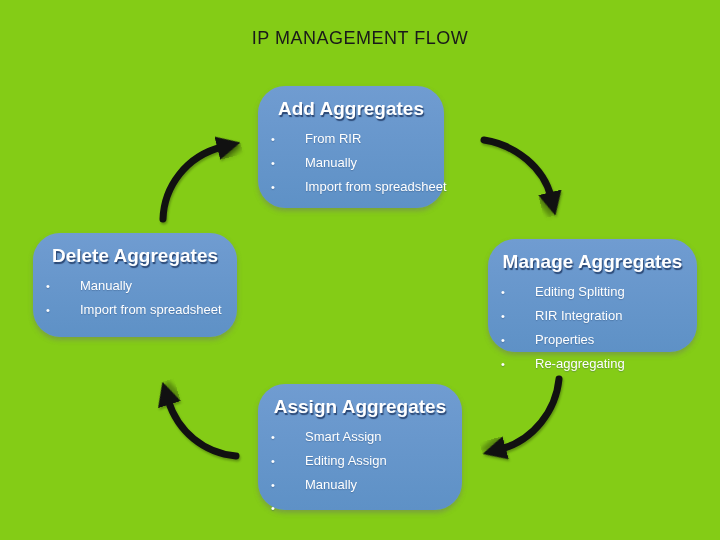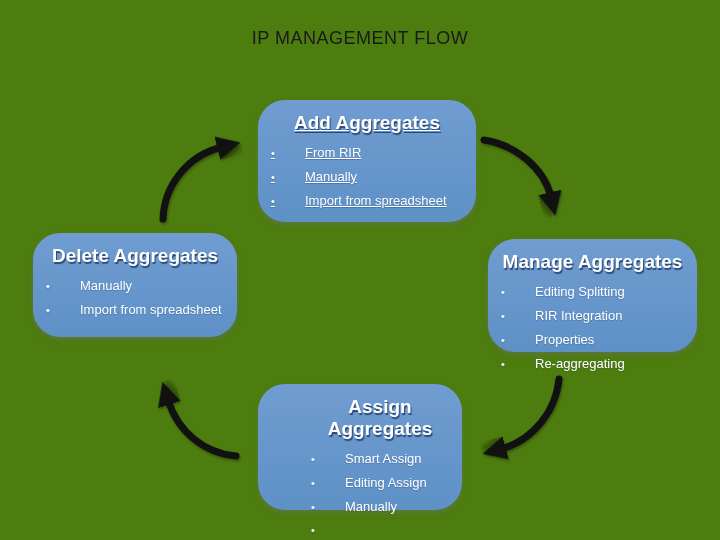--- a/index.html
+++ b/index.html
@@ -1,36 +1,36 @@
 <!DOCTYPE html>
 <html><head>
 <meta charset="utf-8">
 <style>
   html,body { margin:0; padding:0; background:#ffffff; }
   .stage {
     position:relative; width:720px; height:540px;
-    background:#4d7c0f; overflow:hidden;
+    background:#84cc16; overflow:hidden;
     font-family:"Liberation Sans", sans-serif;
   }
   .title {
     position:absolute; top:28px; left:0; width:720px;
     text-align:center; font-size:18px; letter-spacing:0.5px;
     color:#1a1a1a; font-weight:400;
   }
   .node {
     position:absolute; box-sizing:border-box;
     border-radius:27px;
     background:linear-gradient(180deg, #709cd1 0%, #5e91c6 100%);
     box-shadow:0 3px 5px rgba(110,110,110,0.45);
     padding-top:8px;
     color:#ffffff;
   }
-  .node-add    { left:258px; top:100px;  width:218px; height:122px;text-decoration:underline; }
+  .node-add    { left:258px; top:86px;  width:186px; height:122px; }
   .node-manage { left:488px; top:239px; width:209px; height:113px; }
-  .node-assign { left:258px; top:384px; width:204px; height:126px;padding-left:40px; }
+  .node-assign { left:258px; top:384px; width:204px; height:126px; }
   .node-delete { left:33px;  top:233px; width:204px; height:104px; }
   .node h2 {
     margin:4px 6px 7px; text-align:center;
     font-size:19px; font-weight:bold; color:#ffffff;
     text-shadow:1px 2px 1px rgba(31,56,100,0.85);
   }
   .node ul { list-style:none; margin:0; padding:0; }
   .node li {
     display:flex; align-items:baseline;
     font-size:13px; line-height:23px; color:#ffffff;

